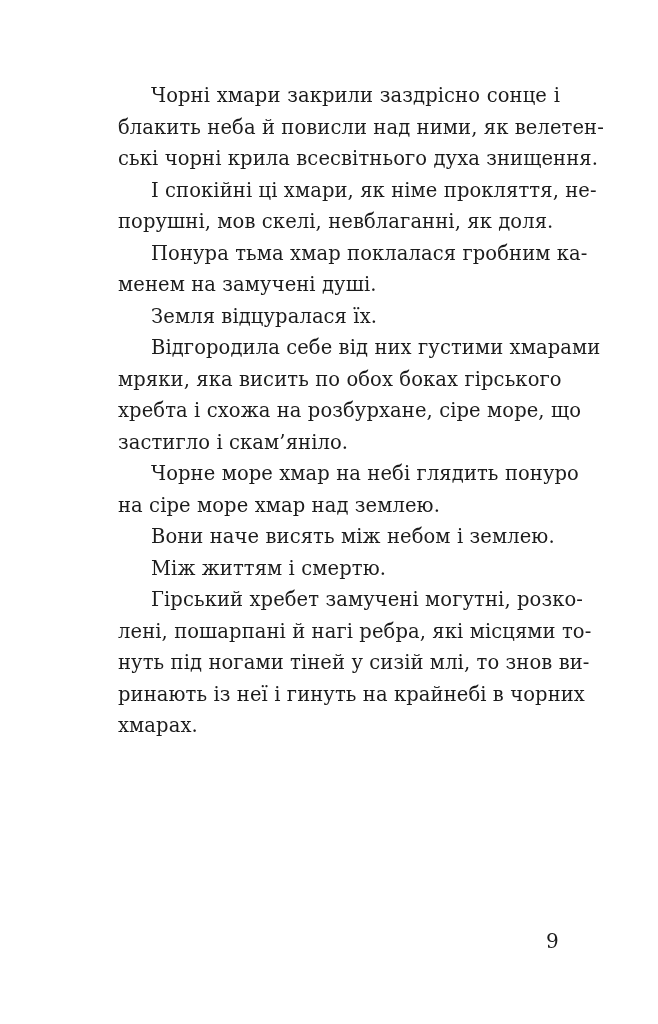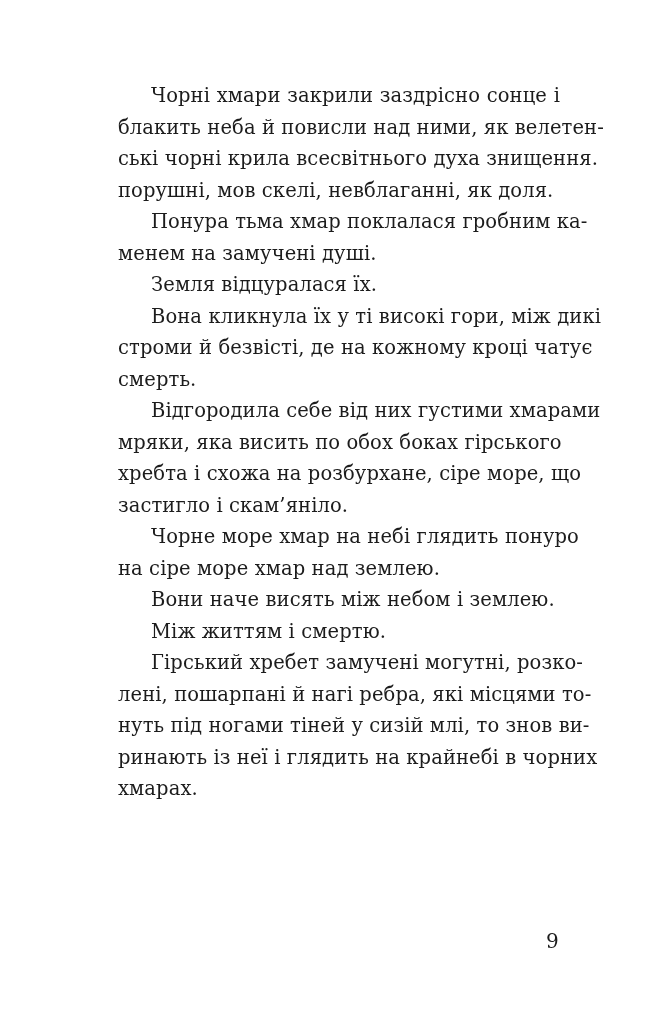--- a/index.html
+++ b/index.html
@@ -50,37 +50,33 @@
 
 <div class="page">
 
   <div>
     <div class="line indent">Чорні хмари закрили заздрісно сонце і</div>
     <div class="line">блакить неба й повисли над ними, як велетен-</div>
     <div class="line last">ські чорні крила всесвітнього духа знищення.</div>
   </div>
 
   <div>
+    <div class="line indent">І спокійні ці хмари, як німе прокляття, не-</div>
     <div class="line last">порушні, мов скелі, невблаганні, як доля.</div>
   </div>
 
   <div>
     <div class="line indent">Понура тьма хмар поклалася гробним ка-</div>
     <div class="line last">менем на замучені душі.</div>
   </div>
 
   <div>
     <div class="line indent last">Земля відцуралася їх.</div>
   </div>
 
-  <div>
-    <div class="line indent">Вона кликнула їх у ті високі гори, між дикі</div>
-    <div class="line">строми й безвісті, де на кожному кроці чатує</div>
-    <div class="line last">смерть.</div>
-  </div>
 
   <div>
     <div class="line indent">Відгородила себе від них густими хмарами</div>
     <div class="line">мряки, яка висить по обох боках гірського</div>
     <div class="line">хребта і схожа на розбурхане, сіре море, що</div>
     <div class="line last">застигло і скам’яніло.</div>
   </div>
 
   <div>
     <div class="line indent">Чорне море хмар на небі глядить понуро</div>
@@ -93,18 +89,18 @@
   </div>
 
   <div>
     <div class="line indent last">Між життям і смертю.</div>
   </div>
 
   <div>
     <div class="line indent">Гірський хребет замучені могутні, розко-</div>
     <div class="line">лені, пошарпані й нагі ребра, які місцями то-</div>
     <div class="line">нуть під ногами тіней у сизій млі, то знов ви-</div>
-    <div class="line">ринають із неї і глядить на крайнебі в чорних</div>
+    <div class="line">ринають із неї і гинуть на крайнебі в чорних</div>
     <div class="line last">хмарах.</div>
   </div>
 </div>
 
 <div class="page-number">9</div>
 
 </body></html>

